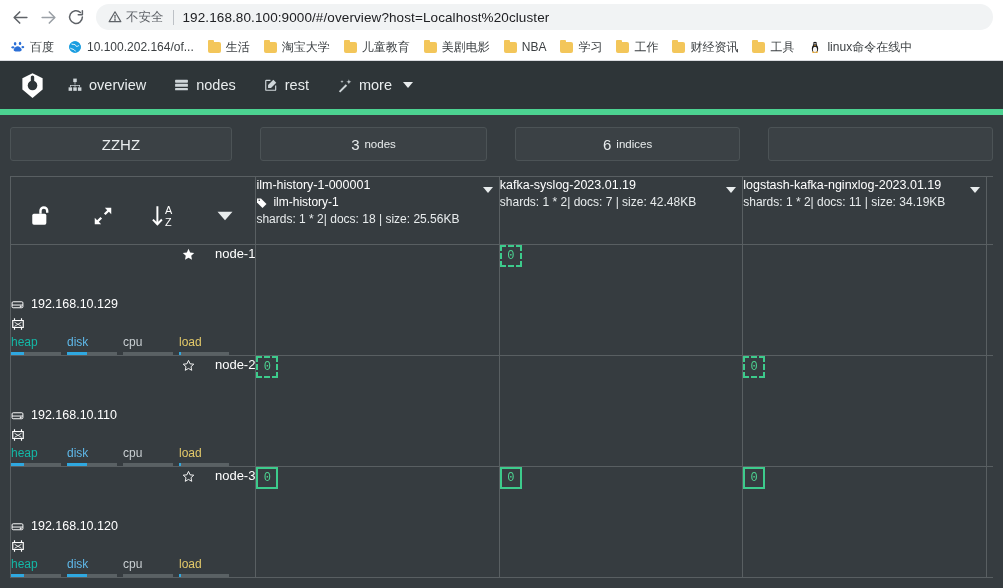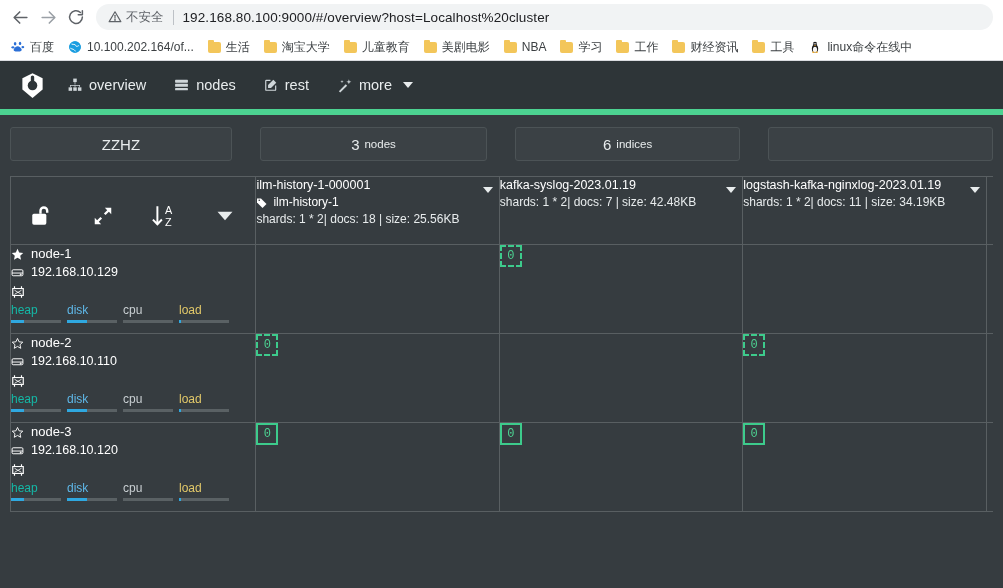--- a/index.html
+++ b/index.html
@@ -129,22 +129,22 @@
   .idx-name { color: #ffffff; font-size: 12.5px; line-height: 17px; padding-right: 16px; white-space: nowrap; }
   .idx-alias { color: #ffffff; font-size: 12px; line-height: 17px; display: flex; align-items: center; gap: 5px; }
   .idx-meta { color: #e8eced; font-size: 12px; line-height: 17px; white-space: nowrap; }
   .idx-caret {
     position: absolute; right: 6px; top: 10px;
     width: 0; height: 0; border-left: 5px solid transparent;
     border-right: 5px solid transparent; border-top: 6px solid #e8eced;
   }
 
   .node-cell { height: 89px; padding: 7px 9px 0 9px; }
-  .node-top { display: flex; align-items: center; gap: 7px; color: #ffffff; font-size: 13px; line-height: 18px; }
-  .node-ip  { display: flex; align-items: center; gap: 7px; color: #ffffff; font-size: 12.5px; line-height: 19px; }
+  .node-top { display: flex; align-items: center; gap: 20px; color: #ffffff; font-size: 13px; line-height: 18px; justify-content: flex-end; }
+  .node-ip  { display: flex; align-items: center; gap: 7px; color: #ffffff; font-size: 12.5px; line-height: 19px; margin-top: 32px; }
   .node-icons { height: 20px; display: flex; align-items: center; gap: 6px; }
   .stats-row { display: flex; gap: 0; margin-top: 1px; }
   .stat { width: 56px; }
   .stat-lbl { font-size: 12px; line-height: 14px; }
   .stat-bar { height: 3px; background: #5a6164; margin-top: 3px; width: 50px; }
   .stat-fill { height: 3px; background: #2fa8e0; }
   .lbl-heap { color: #14b8a6; } .lbl-disk { color: #5fb8e8; }
   .lbl-cpu  { color: #c9cfd2; } .lbl-load { color: #e3c969; }
 
   .shard-cell { height: 89px; padding: 7px 0 0 7px; }

